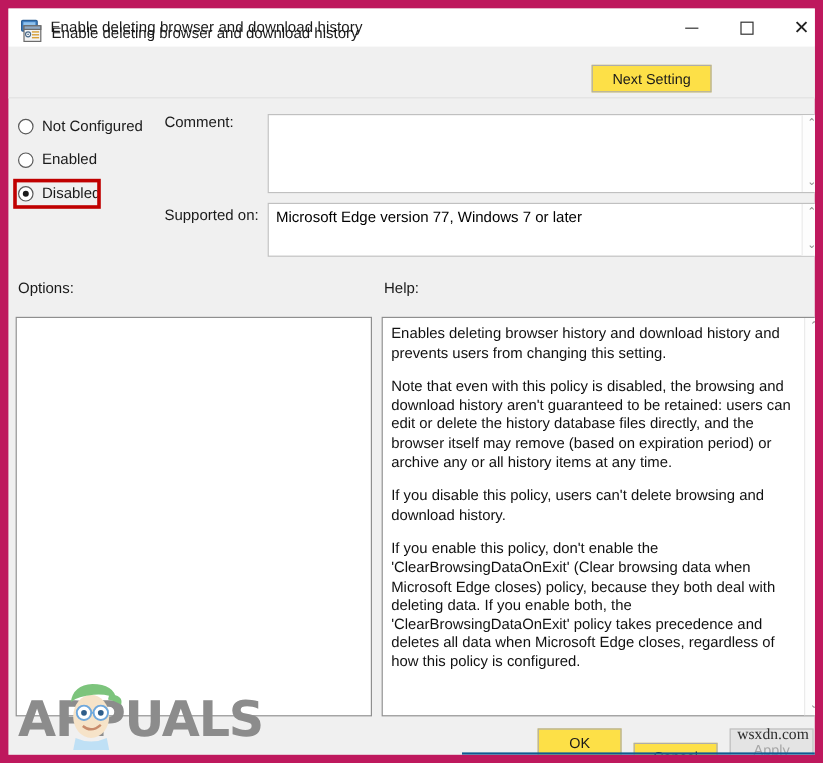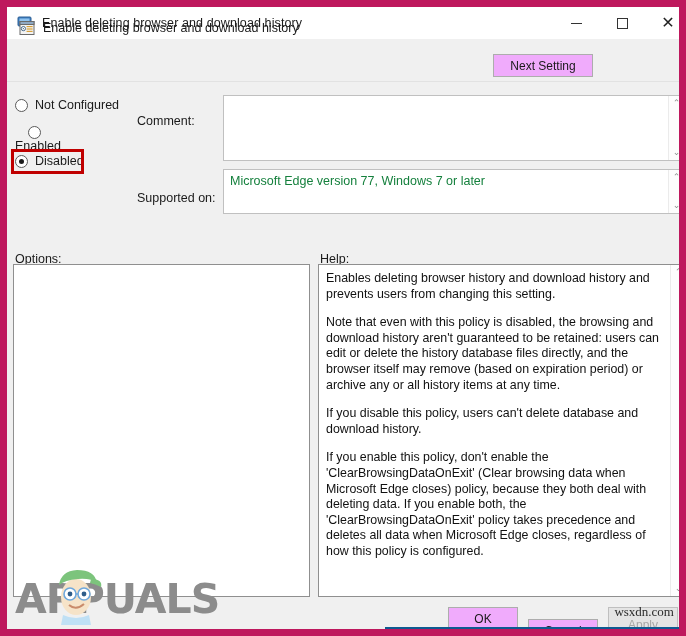--- a/index.html
+++ b/index.html
@@ -80,21 +80,21 @@
     position: absolute;
     left: 36px; top: 14px;
     font-size: 12.5px;
     color: #1a1a1a;
     white-space: nowrap;
   }
   .btn {
     font-family: "Liberation Sans", sans-serif;
     font-size: 12px;
     color: #1a1a1a;
-    background: #f0abfc;
+    background: #fde047;
     border: 1px solid #adadad;
     padding: 0;
     text-align: center;
     line-height: 1;
     display: flex; align-items: center; justify-content: center;
   }
   .btn.focused {
     background: #e9e9e9;
     border: 2px solid #0078d7;
   }
@@ -113,21 +113,21 @@
   
   .radio-row {
     position: absolute;
     display: flex;
     align-items: center;
     left: 8px;
     font-size: 12.5px;
     color: #1a1a1a;
   }
   .radio-not { top: 91px; }
-  .radio-en  { top: 119px; flex-direction: column; }
+  .radio-en  { top: 119px; }
   .radio-dis { top: 147px; }
   .radio-mark {
     width: 13px; height: 13px;
     border-radius: 50%;
     border: 1px solid #5a5a5a;
     background: #fff;
     margin-right: 7px;
     position: relative;
     flex: 0 0 auto;
   }
@@ -145,38 +145,37 @@
     width: 73px; height: 25px;
     border: 3px solid #c00000;
     pointer-events: none;
   }
 
   
   .field-label {
     position: absolute;
     font-size: 12.5px;
     color: #1a1a1a;
-    margin-top: 19px;
   }
   .label-comment { left: 130px; top: 88px; }
   .label-supported { left: 130px; top: 165px; }
 
   .textbox {
     position: absolute;
     background: #ffffff;
     border: 1px solid #c0c0c0;
     display: flex;
   }
   .tb-comment { left: 216px; top: 88px; width: 462px; height: 66px; }
   .tb-supported { left: 216px; top: 162px; width: 462px; height: 45px; }
   .tb-content {
     flex: 1 1 auto;
     padding: 4px 6px;
     font-size: 12.5px;
-    color: #15803d;
+    color: #000000;
     overflow: hidden;
     white-space: pre-wrap;
   }
   .vscroll {
     flex: 0 0 auto;
     width: 16px;
     background: #fdfdfd;
     border-left: 1px solid #ebebeb;
     display: flex;
     flex-direction: column;
@@ -338,21 +337,21 @@
 
   <span class="field-label label-options">Options:</span>
   <span class="field-label label-help">Help:</span>
 
   <div class="options-pane"></div>
 
   <div class="help-pane">
     <div class="help-text">
       <p>Enables deleting browser history and download history and prevents users from changing this setting.</p>
       <p>Note that even with this policy is disabled, the browsing and download history aren't guaranteed to be retained: users can edit or delete the history database files directly, and the browser itself may remove (based on expiration period) or archive any or all history items at any time.</p>
-      <p>If you disable this policy, users can't delete database and download history.</p>
+      <p>If you disable this policy, users can't delete browsing and download history.</p>
       <p>If you enable this policy, don't enable the 'ClearBrowsingDataOnExit' (Clear browsing data when Microsoft Edge closes) policy, because they both deal with deleting data. If you enable both, the 'ClearBrowsingDataOnExit' policy takes precedence and deletes all data when Microsoft Edge closes, regardless of how this policy is configured.</p>
     </div>
     <div class="vscroll">
       <span class="arrow">⌃</span>
       <span class="arrow">⌄</span>
     </div>
   </div>
 
   <div class="btn btn-ok">OK</div>
   <div class="btn btn-cancel">Cancel</div>

